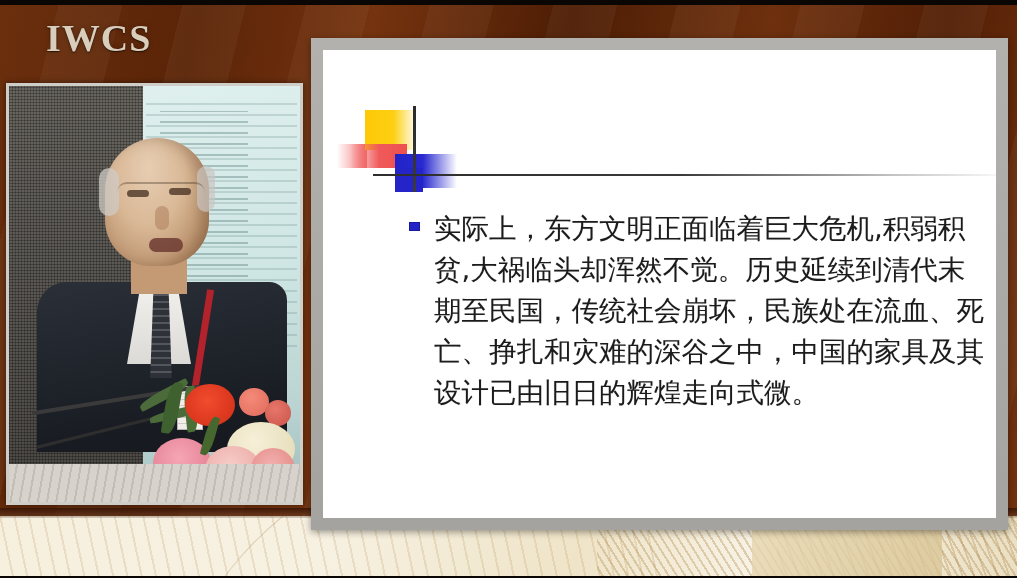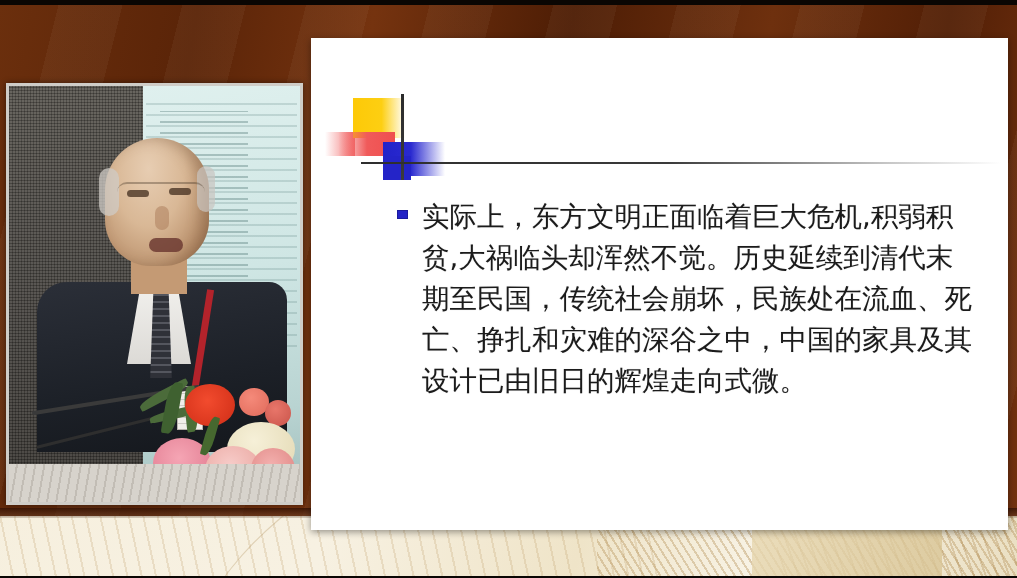--- a/index.html
+++ b/index.html
@@ -174,21 +174,21 @@
   
   .ph-table {
     position:absolute; left:0; bottom:0; width:100%; height:38px;
     background:repeating-linear-gradient(100deg,#d7d3cc 0 7px,#c2bdb5 7px 9px);
   }
 
   
   .slide-outer {
     position:absolute; left:311px; top:38px; width:697px; height:492px;
     background:linear-gradient(180deg,#b2b1ae,#a4a39f);
-    padding:0;
+    padding:12px;
     box-shadow:0 2px 7px rgba(0,0,0,.4);
   }
   .slide {
     position:relative; width:100%; height:100%;
     background:#ffffff; overflow:hidden;
   }
 
   
   .deco { position:absolute; left:28px; top:56px; width:300px; height:80px; }
   .deco-yellow {
@@ -251,20 +251,21 @@
   <div class="bg-cream"></div>
   <div class="bg-fan"></div>
   <div class="bg-fan2"></div>
   <div class="bg-fan3"></div>
   <div class="bg-swoosh"></div>
   <div class="bg-tanblock"></div>
   <div class="bg-brown"></div>
   <div class="bg-brown-edge"></div>
   <div class="letterbox-top"></div>
 
+  <div class="logo">IWCS</div>
 
   <div class="photo-frame">
     <div class="photo">
       <div class="ph-wallL"></div>
       <div class="ph-screenR"></div>
       <div class="ph-screen-text"></div>
       <div class="ph-screen-text2"></div>
 
       <div class="ph-suit"></div>
       <div class="ph-shirt"></div>

